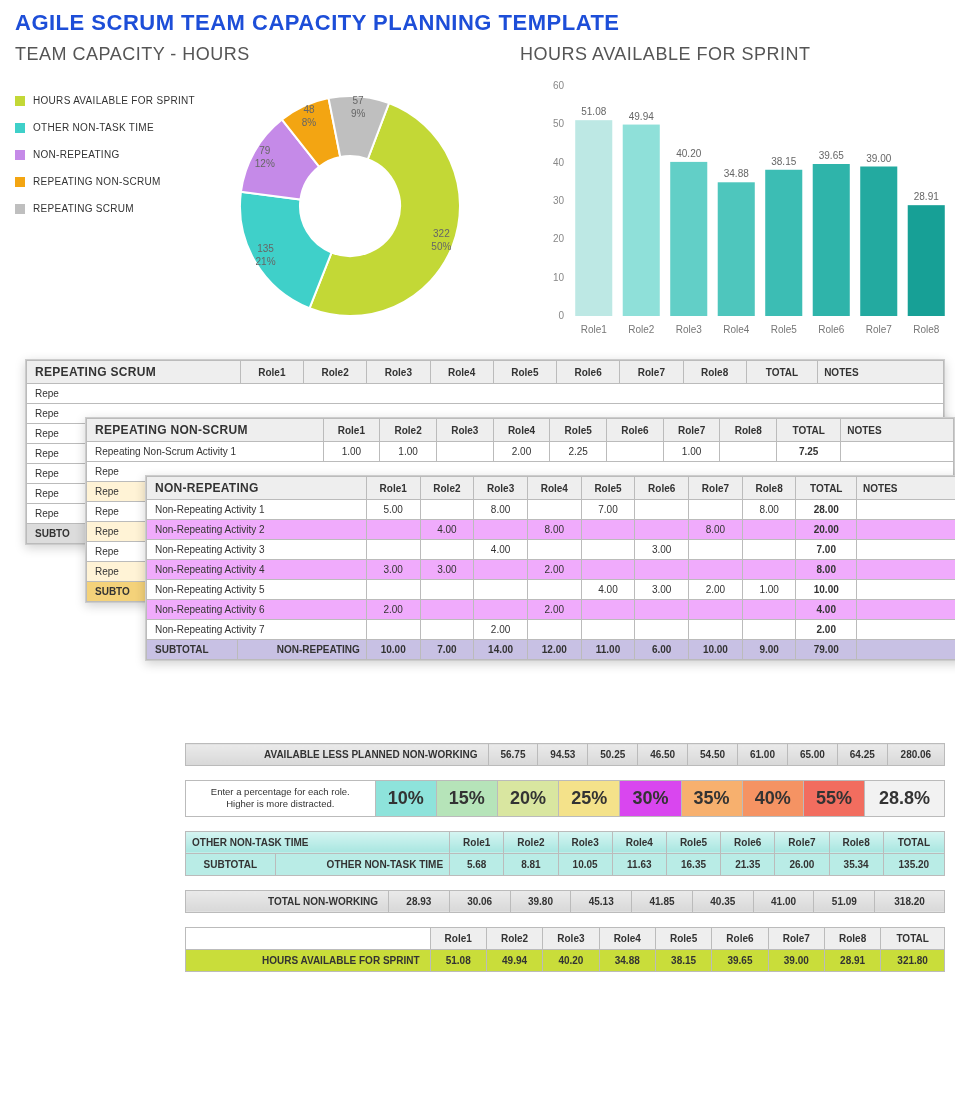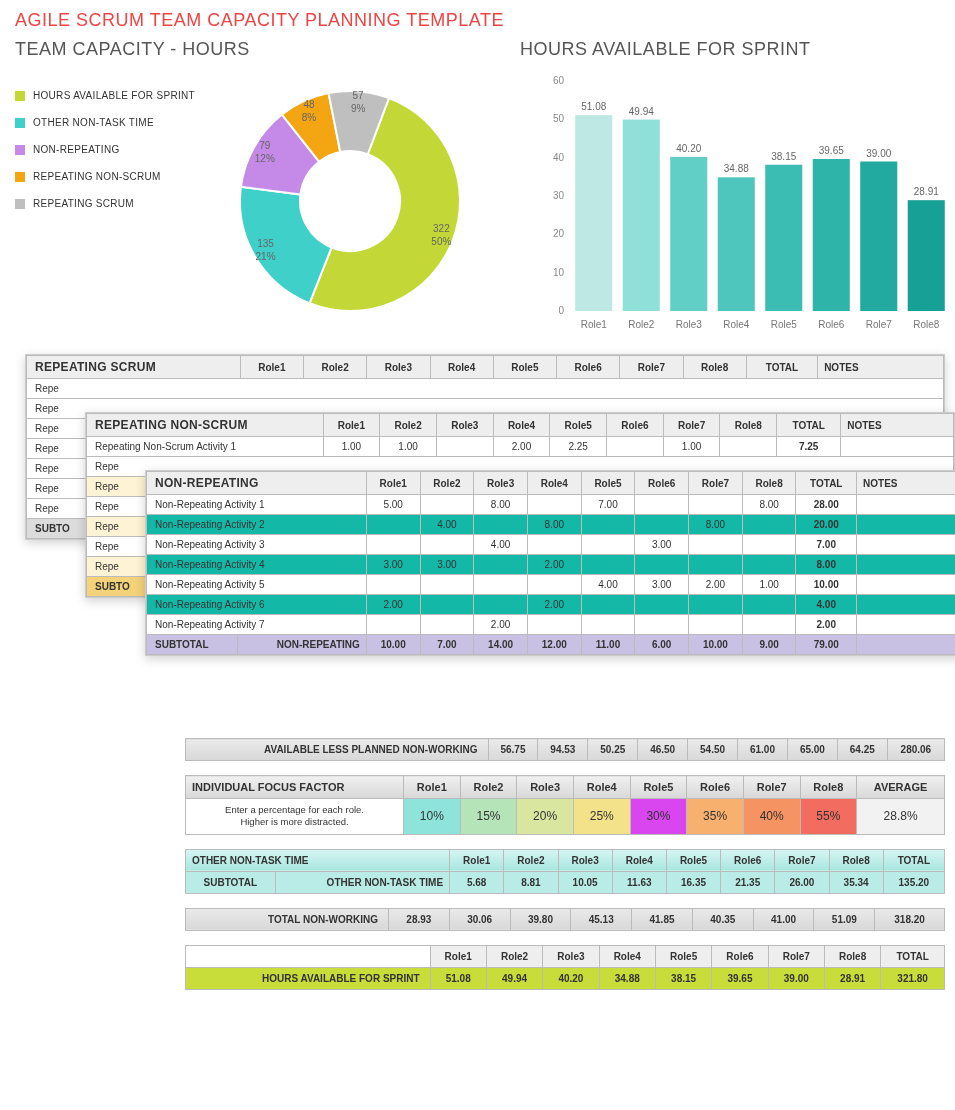--- a/index.html
+++ b/index.html
@@ -1,17 +1,17 @@
 <!DOCTYPE html>
 <html><head>
 <meta charset="utf-8">
 <style>
   *{box-sizing:border-box;margin:0;padding:0}
   body{font-family:"Century Gothic","Segoe UI",Arial,sans-serif;font-size:11px;color:#333;background:#fff;width:955px;padding:10px 15px}
-  .title{font-size:18px;font-weight:normal;color:#ef4444;letter-spacing:.5px}
+  .title{font-size:22px;font-weight:bold;color:#1d4ed8;letter-spacing:.5px}
   .subtitles{display:flex;margin-top:8px}
   .subtitles .sub{font-size:18px;color:#555;letter-spacing:.5px}
   .sub-left{width:505px}
   .charts{display:flex;margin-top:6px}
   .legendbox{width:185px;padding-top:8px}
   .leg-item{display:flex;align-items:center;font-size:10px;margin:16px 0;color:#333;letter-spacing:.3px}
   .leg-sw{width:10px;height:10px;margin-right:8px}
   .donut-wrap{width:320px;position:relative}
   svg{display:block}
   .bar-wrap{width:420px;padding-left:15px}
@@ -25,31 +25,31 @@
   .tbl{border-collapse:collapse;width:100%;font-size:10px}
   .tbl th,.tbl td{border:1px solid #bbb;padding:4px 6px;text-align:center;white-space:nowrap}
   .tbl .lab{text-align:left;padding-left:8px}
   .tbl .hrow th{font-weight:bold;background:#eee}
   .secthead{font-weight:bold;font-size:12px;letter-spacing:.3px}
   .gray-h th{background:linear-gradient(#e8e8e8,#d0d0d0)}
   .yel-h th{background:linear-gradient(#ffe28a,#e6b84e)}
   .prp-h th{background:linear-gradient(#eceaf7,#cfc9e8)}
   tr.y-alt td{background:#fff3d6}
   tr.y-sub td{background:#f4d27a;font-weight:bold}
-  tr.p-alt td{background:#14b8a6}
+  tr.p-alt td{background:#f0abfc}
   tr.p-sub td{background:#c8c1e4;font-weight:bold}
   .tot{font-weight:bold}
 
   .block{margin:14px 0 0 170px;width:760px}
   .block table{border-collapse:collapse;width:100%;font-size:10px}
   .block th,.block td{border:1px solid #bbb;padding:5px 6px;text-align:center;white-space:nowrap}
   .block .wide{text-align:right;padding-right:10px;font-weight:bold}
   .ff-head th{background:linear-gradient(#f0f0f0,#d8d8d8);font-weight:bold;font-size:11px}
   .ff-note{text-align:right;font-size:9.5px;padding:4px 8px;line-height:1.3}
-  .ff-val{font-weight:normal;font-size:12px}
+  .ff-val{font-weight:bold;font-size:18px}
   .teal-h th{background:linear-gradient(#d6f5f2,#a8e6e0);font-weight:bold}
   tr.teal-sub td{background:#b9ece6;font-weight:bold}
   tr.lime td{background:#c9dd3a;font-weight:bold}
   tr.grayr td{background:linear-gradient(#eaeaea,#d8d8d8);font-weight:bold}
 </style>
 </head>
 <body>
 
 <div class="title">AGILE SCRUM TEAM CAPACITY PLANNING TEMPLATE</div>
 <div class="subtitles">
@@ -376,32 +376,20 @@
           <td>65.00</td>
           <td>64.25</td>
           <td class="tot">280.06</td>
         </tr>
       </tbody>
     </table>
   </div>
 <div class="block">
     <table id="tbl-focus">
       <tbody>
-        <tr class="ff-head">
-          <th class="lab" colspan="2" style="text-align:left">INDIVIDUAL FOCUS FACTOR</th>
-          <th>Role1</th>
-          <th>Role2</th>
-          <th>Role3</th>
-          <th>Role4</th>
-          <th>Role5</th>
-          <th>Role6</th>
-          <th>Role7</th>
-          <th>Role8</th>
-          <th>AVERAGE</th>
-        </tr>
         <tr>
           <td class="ff-note" colspan="2">Enter a percentage for each role.<br>Higher is more distracted.</td>
           <td class="ff-val" style="background:#8ee3db">10%</td>
           <td class="ff-val" style="background:#b6e4b9">15%</td>
           <td class="ff-val" style="background:#d9e6a0">20%</td>
           <td class="ff-val" style="background:#f4e28a">25%</td>
           <td class="ff-val" style="background:#d946ef">30%</td>
           <td class="ff-val" style="background:#f7b06e">35%</td>
           <td class="ff-val" style="background:#f59363">40%</td>
           <td class="ff-val" style="background:#f26d5f">55%</td>

